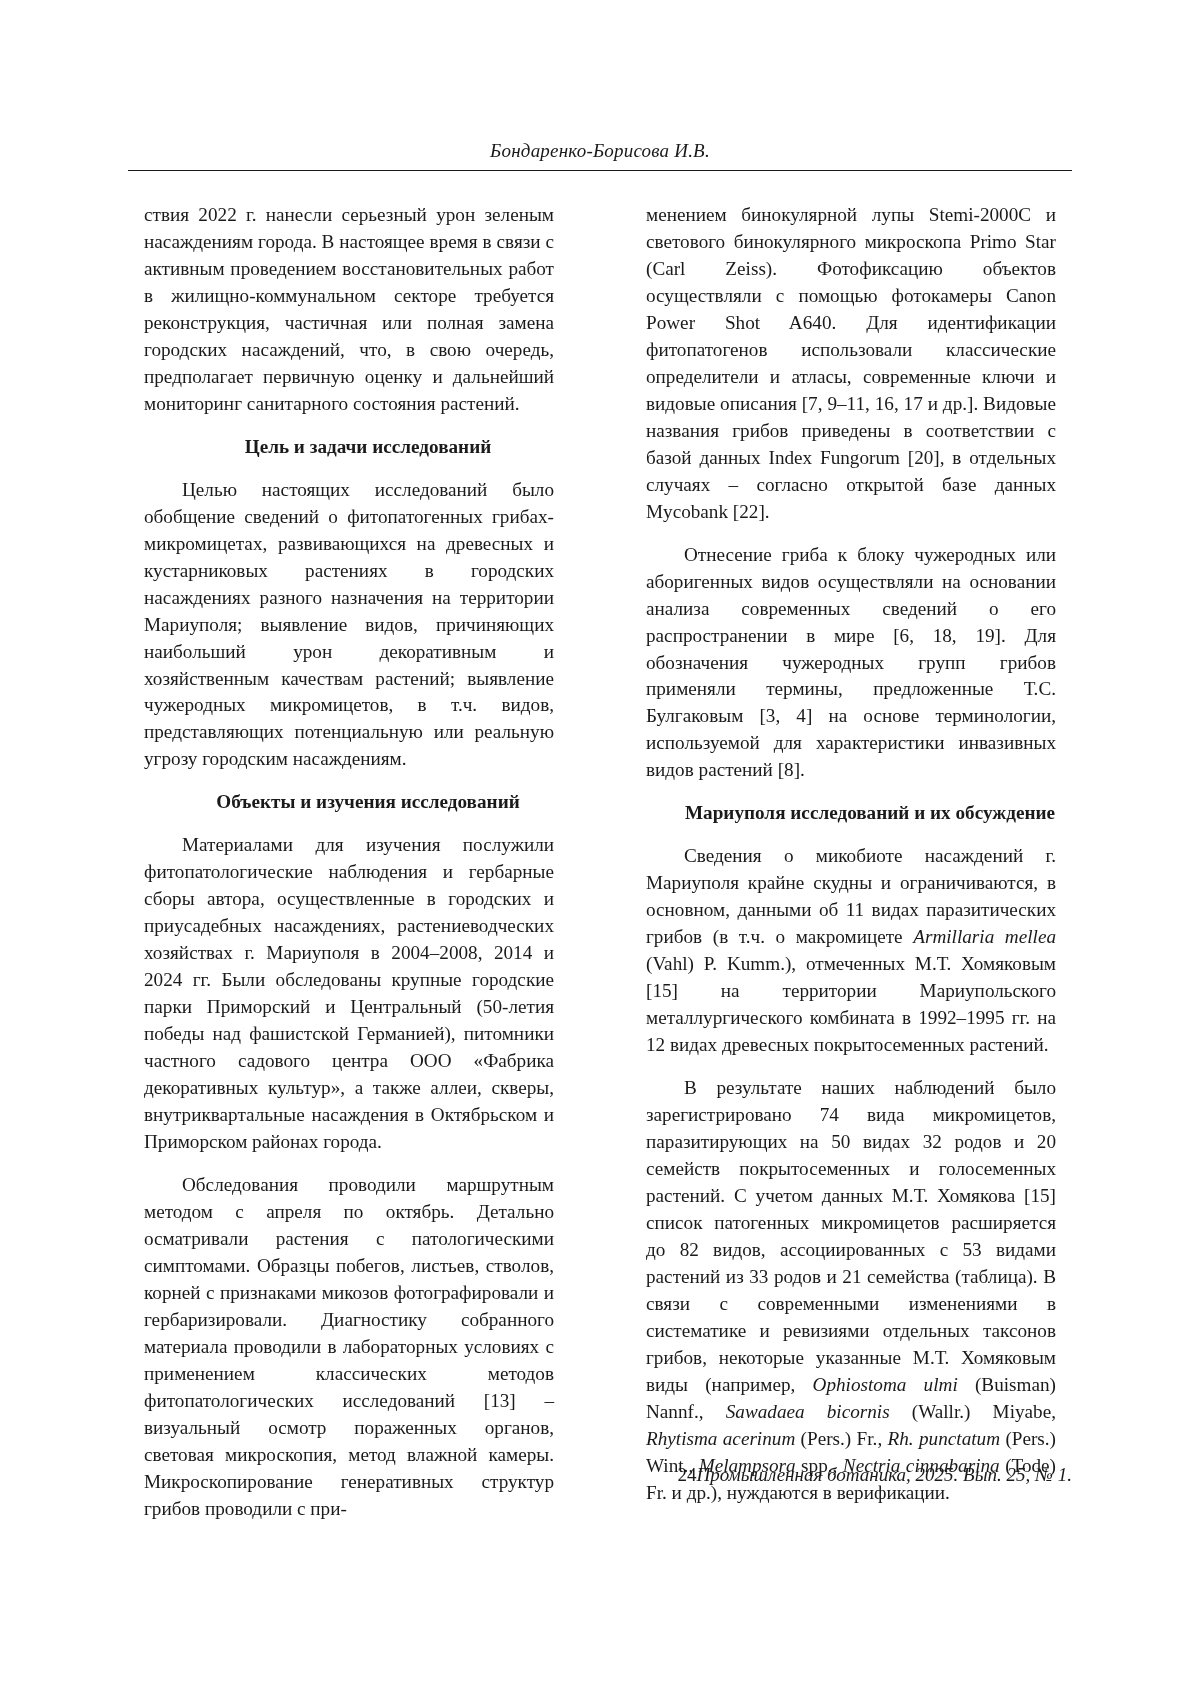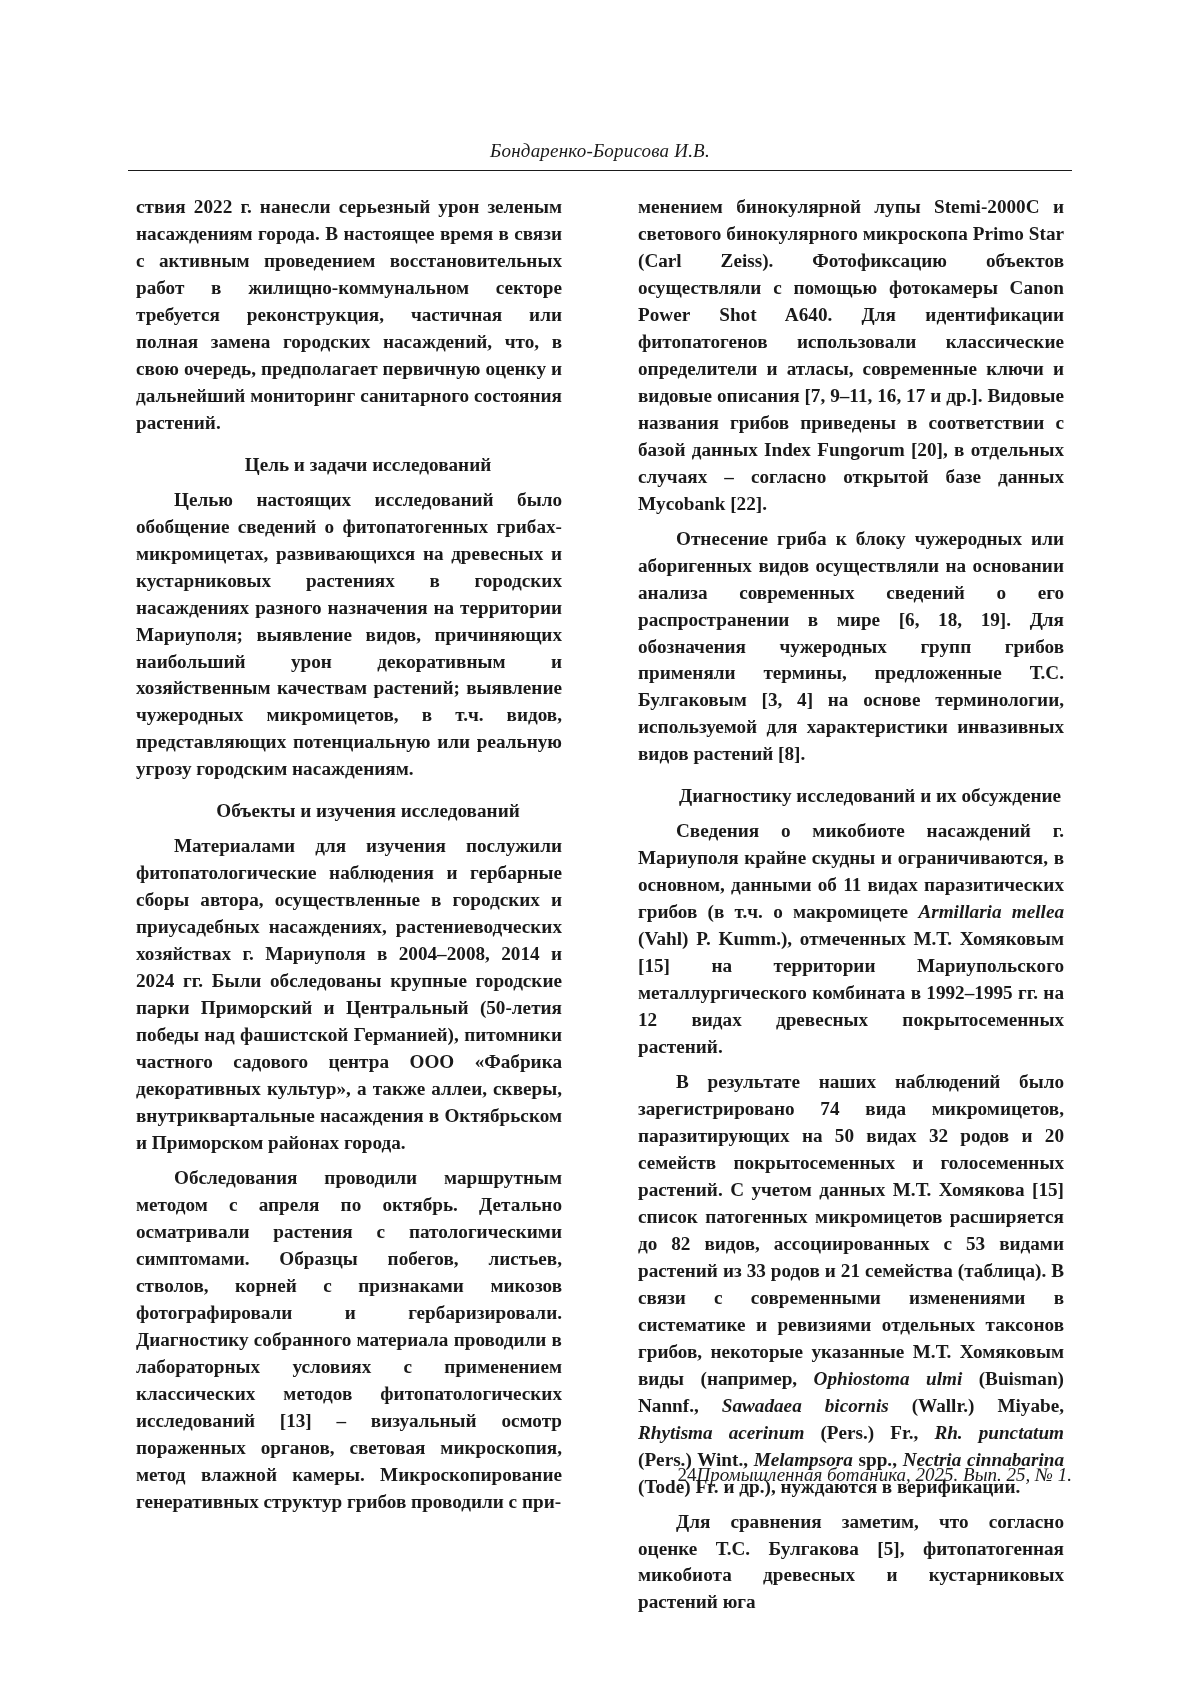--- a/index.html
+++ b/index.html
@@ -51,22 +51,21 @@
   }
   .col {
     width: 442px;
     font-size: 19.2px;
     line-height: 1.405;
     text-align: justify;
     text-justify: inter-word;
     hyphens: manual;
   }
   .col p {
-    margin: 8px;
-    font-weight: bold;
+    margin: 16px;
   }
   .indent {
     text-indent: 38px;
   }
   .sec-head {
     margin-top: 15px !important;
     margin-bottom: 1px !important;
     font-weight: bold;
     text-align: center;
     text-indent: 0;
@@ -110,24 +109,23 @@
       <p class="sec-head left-ind">Цель и задачи исследований</p>
       <p class="indent">Целью настоящих исследований было обобщение сведений о фитопатогенных грибах-микромицетах, развивающихся на древесных и кустарниковых растениях в городских насаждениях разного назначения на территории Мариуполя; выявление видов, причиняющих наибольший урон декоративным и хозяйственным качествам растений; выявление чужеродных микромицетов, в т.ч. видов, представляющих потенциальную или реальную угрозу городским насаждениям.</p>
       <p class="sec-head left-ind">Объекты и изучения исследований</p>
       <p class="indent">Материалами для изучения послужили фитопатологические наблюдения и гербарные сборы автора, осуществленные в городских и приусадебных насаждениях, растениеводческих хозяйствах г. Мариуполя в 2004–2008, 2014 и 2024 гг. Были обследованы крупные городские парки Приморский и Центральный (50-летия победы над фашистской Германией), питомники частного садового центра ООО «Фабрика декоративных культур», а также аллеи, скверы, внутриквартальные насаждения в Октябрьском и Приморском районах города.</p>
       <p class="indent">Обследования проводили маршрутным методом с апреля по октябрь. Детально осматривали растения с патологическими симптомами. Образцы побегов, листьев, стволов, корней с признаками микозов фотографировали и гербаризировали. Диагностику собранного материала проводили в лабораторных условиях с применением классических методов фитопатологических исследований [13] – визуальный осмотр пораженных органов, световая микроскопия, метод влажной камеры. Микроскопирование генеративных структур грибов проводили с при-</p>
     </div>
 
     <div class="col">
       <p>менением бинокулярной лупы Stemi-2000C и светового бинокулярного микроскопа Primo Star (Carl Zeiss). Фотофиксацию объектов осуществляли с помощью фотокамеры Canon Power Shot A640. Для идентификации фитопатогенов использовали классические определители и атласы, современные ключи и видовые описания [7, 9–11, 16, 17 и др.]. Видовые названия грибов приведены в соответствии с базой данных Index Fungorum [20], в отдельных случаях – согласно открытой базе данных Mycobank [22].</p>
       <p class="indent">Отнесение гриба к блоку чужеродных или аборигенных видов осуществляли на основании анализа современных сведений о его распространении в мире [6, 18, 19]. Для обозначения чужеродных групп грибов применяли термины, предложенные Т.С. Булгаковым [3, 4] на основе терминологии, используемой для характеристики инвазивных видов растений [8].</p>
-      <p class="sec-head left-ind">Диагностику исследований и их обсуждение</p>
+      <p class="sec-head left-ind">Мариуполя исследований и их обсуждение</p>
       <p class="indent"><span>Сведения о микобиоте насаждений г. Мариуполя крайне скудны и ограничиваются, в основном, данными об 11 видах паразитических грибов (в т.ч. о макромицете </span><i>Armillaria mellea</i><span> (Vahl) P. Kumm.), отмеченных М.Т. Хомяковым [15] на территории Мариупольского металлургического комбината в 1992–1995 гг. на 12 видах древесных покрытосеменных растений.</span></p>
       <p class="indent"><span>В результате наших наблюдений было зарегистрировано 74 вида микромицетов, паразитирующих на 50 видах 32 родов и 20 семейств покрытосеменных и голосеменных растений. С учетом данных М.Т. Хомякова [15] список патогенных микромицетов расширяется до 82 видов, ассоциированных с 53 видами растений из 33 родов и 21 семейства (таблица). В связи с современными изменениями в систематике и ревизиями отдельных таксонов грибов, некоторые указанные М.Т. Хомяковым виды (например, </span><i>Ophiostoma ulmi</i><span> (Buisman) Nannf., </span><i>Sawadaea bicornis</i><span> (Wallr.) Miyabe, </span><i>Rhytisma acerinum</i><span> (Pers.) Fr., </span><i>Rh. punctatum</i><span> (Pers.) Wint., </span><i>Melampsora</i><span> spp., </span><i>Nectria cinnabarina</i><span> (Tode) Fr. и др.), нуждаются в верификации.</span></p>
-      <p class="indent">Для сравнения заметим, что согласно оценке Т.С. Булгакова [5], фитопатогенная микобиота древесных и кустарниковых растений юга</p>
     </div>
 
   </div>
 
   <div class="footer">
     <span class="pageno">24</span>
     <span class="journal">Промышленная ботаника, 2025. Вып. 25, № 1.</span>
   </div>
 
 </div>

